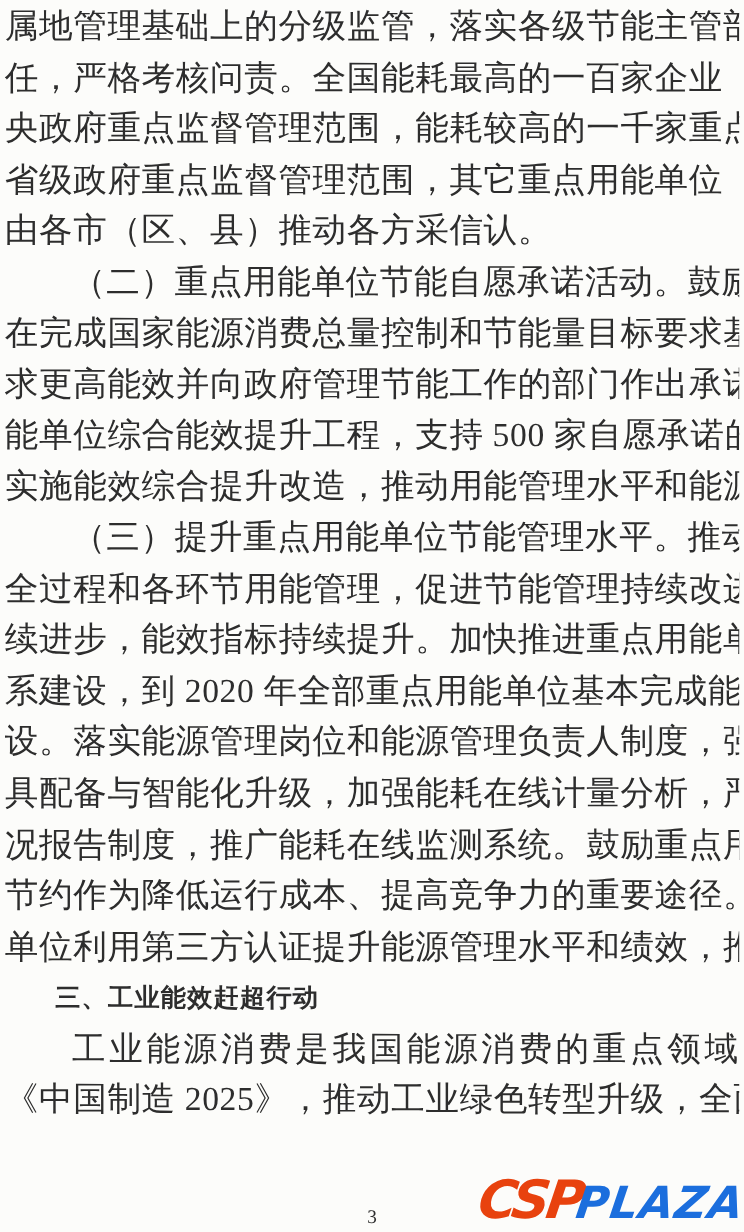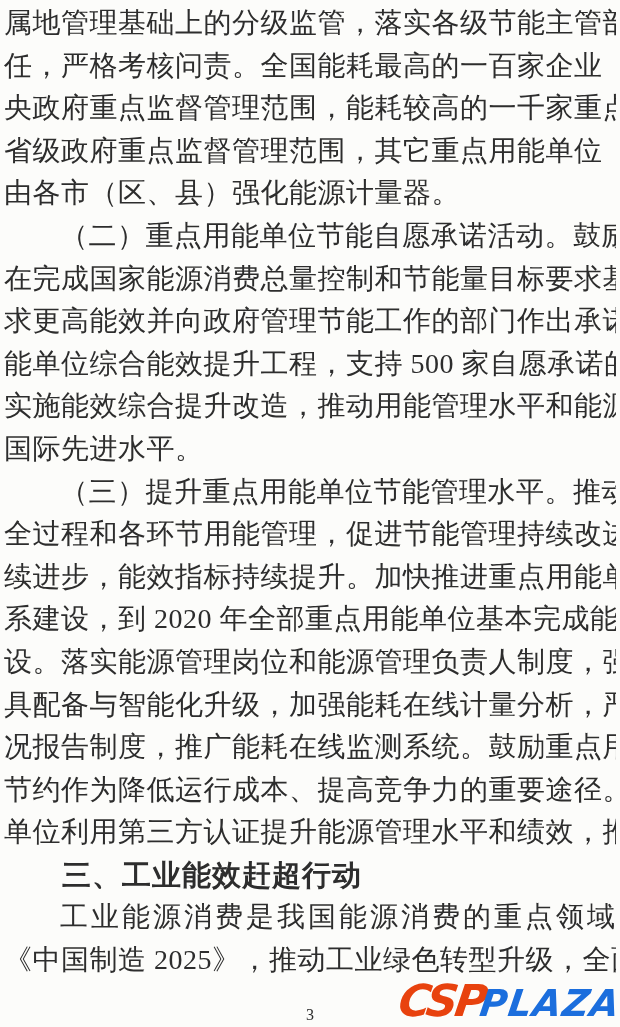--- a/index.html
+++ b/index.html
@@ -30,21 +30,21 @@
   }
   .indent {
     text-indent: 2em;
   }
   .spread {
     letter-spacing: 3px;
   }
   .heading {
     font-family: "Liberation Sans", "DejaVu Sans", sans-serif;
     font-weight: bold;
-    font-size: 29px;
+    font-size: 21px;
     letter-spacing: 1px;
   }
   .watermark {
     position: absolute;
     right: 0px;
     bottom: 4px;
     display: flex;
     align-items: baseline;
     transform: skewX(-8deg);
     font-family: "DejaVu Sans", "Liberation Sans", sans-serif;
@@ -79,28 +79,27 @@
 <body>
 
 <div class="page" style="background: rgb(252, 252, 250); color: rgb(45, 45, 45);">
 
   <div class="text-block">
 
     <div class="line">属地管理基础上的分级监管，落实各级节能主管部门监督管理责</div>
     <div class="line">任，严格考核问责。全国能耗最高的一百家企业（集团）纳入中</div>
     <div class="line">央政府重点监督管理范围，能耗较高的一千家重点用能单位纳入</div>
     <div class="line">省级政府重点监督管理范围，其它重点用能单位（约 1.6 万家）</div>
-    <div class="line">由各市（区、县）强化能源计量器。</div>
+    <div class="line">由各市（区、县）推动各方采信认。</div>
 
     <div class="line indent">（二）重点用能单位节能自愿承诺活动。鼓励重点用能单位</div>
     <div class="line">在完成国家能源消费总量控制和节能量目标要求基础上，自愿追</div>
     <div class="line">求更高能效并向政府管理节能工作的部门作出承诺。实施重点用</div>
     <div class="line">能单位综合能效提升工程，支持 500 家自愿承诺的重点用能单位</div>
     <div class="line">实施能效综合提升改造，推动用能管理水平和能源利用效率达到</div>
-    <div class="line">国际先进水平。</div>
 
     <div class="line indent">（三）提升重点用能单位节能管理水平。推动用能单位加强</div>
     <div class="line">全过程和各环节用能管理，促进节能管理持续改进，节能技术持</div>
     <div class="line">续进步，能效指标持续提升。加快推进重点用能单位能源管理体</div>
     <div class="line">系建设，到 2020 年全部重点用能单位基本完成能源管理体系建</div>
     <div class="line">设。落实能源管理岗位和能源管理负责人制度，强化能源计量器</div>
     <div class="line">具配备与智能化升级，加强能耗在线计量分析，严格能源利用状</div>
     <div class="line">况报告制度，推广能耗在线监测系统。鼓励重点用能单位把能源</div>
     <div class="line">节约作为降低运行成本、提高竞争力的重要途径。鼓励重点用能</div>
     <div class="line">单位利用第三方认证提升能源管理水平和绩效，推动各方采信认</div>

